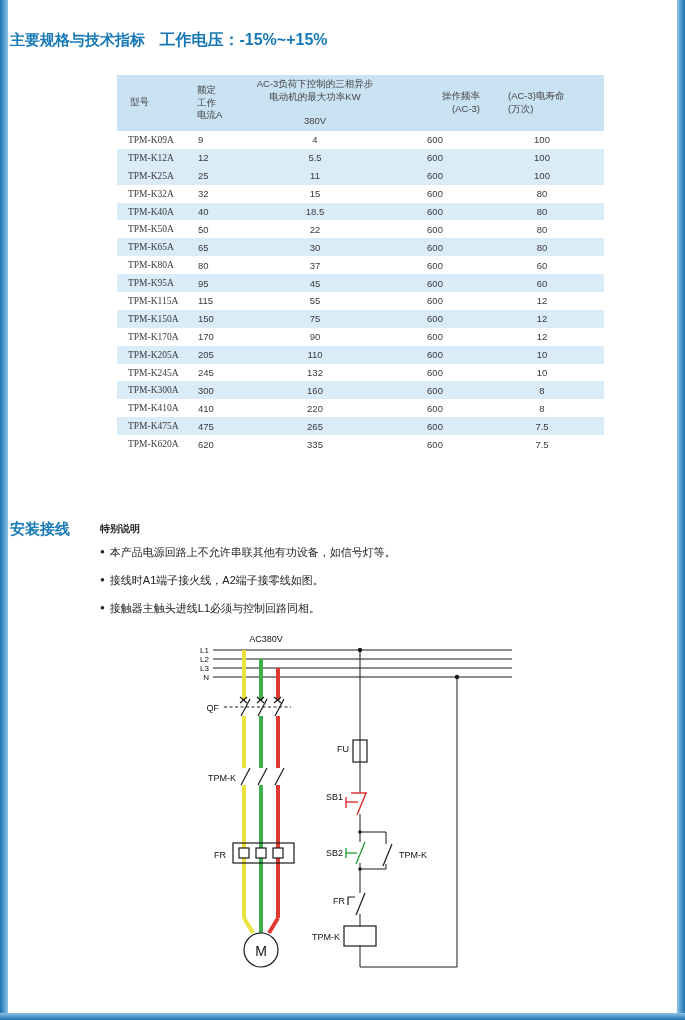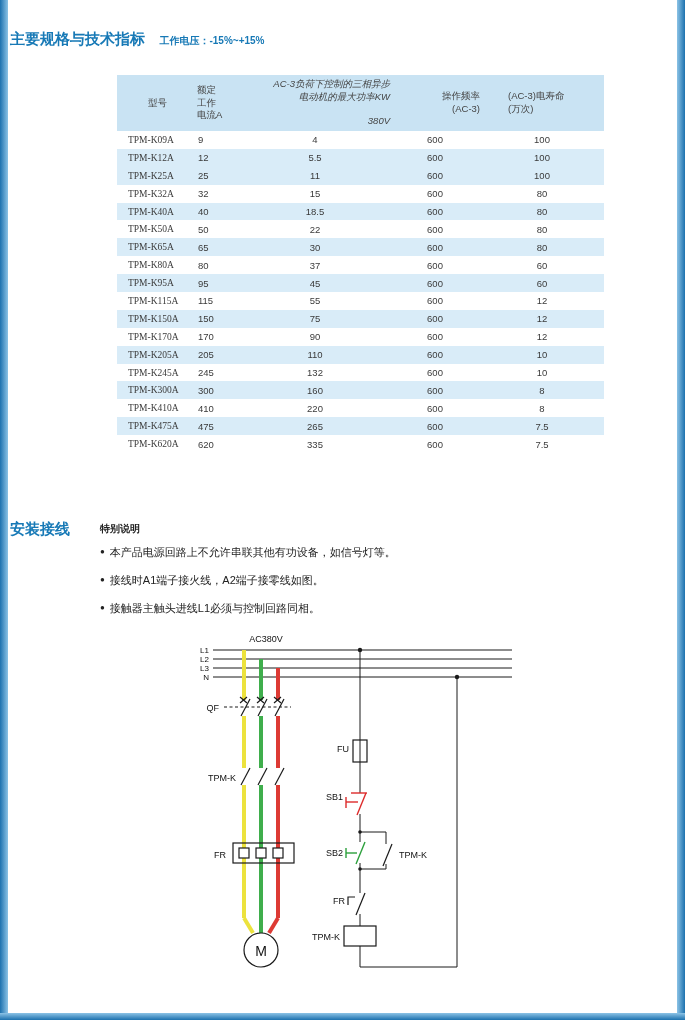--- a/index.html
+++ b/index.html
@@ -14,34 +14,34 @@
   #bar-left  { position:absolute; left:0; top:0; width:8px; height:100%;
                background: linear-gradient(to right, var(--edge-dark,#1d71ae), var(--edge-light,#8cc3e6)); }
   #bar-right { position:absolute; right:0; top:0; width:8px; height:100%;
                background: linear-gradient(to left, var(--edge-dark,#1d71ae), var(--edge-light,#8cc3e6)); }
   #bar-bottom{ position:absolute; left:0; bottom:0; width:100%; height:7px;
                background: linear-gradient(to top, var(--edge-dark,#1d71ae), var(--edge-light,#8cc3e6)); }
 
   .sec-title { color: var(--accent-blue,#1779b6); font-size: 15px; font-weight: bold; margin:0; display:inline-block; }
 
   #sec1-head { position:absolute; left:10px; top:30px; white-space:nowrap; }
-  #sec1-head .subtitle { color: var(--accent-blue,#1779b6); font-size: 10px; font-weight: bold; margin-left: 10px; }
+  #sec1-head .subtitle { color: var(--accent-blue,#1779b6); font-size: 16px; font-weight: bold; margin-left: 10px; }
 
   
   #spec-table { position:absolute; left:117px; top:75px; width:487px;
                 border-collapse:collapse; table-layout:fixed; color:#3a3a3a; }
   #spec-table thead th {
     background: var(--table-header-bg,#c9e3f3);
     font-weight:normal; color:#444; height:56px; vertical-align:middle;
     padding:0; font-size:9.5px; line-height:1.35;
   }
   #spec-table th.pre { white-space: pre-line; }
-  #spec-table th.col-model   { text-align:center; padding-left:13px; }
+  #spec-table th.col-model   { text-align:left; padding-left:13px;font-family:Liberation Mono, monospace; }
   #spec-table th.col-current { text-align:left; padding-left:12px; }
-  #spec-table th.col-power   { text-align:right;font-style:italic; }
+  #spec-table th.col-power   { text-align:center; }
   #spec-table th.col-power .power-sub { margin-top:12px; }
   #spec-table th.col-freq    { text-align:right; padding-left:10px; }
   #spec-table th.col-life    { text-align:left; padding-left:28px; }
   #spec-table tbody td { height:17.9px; padding:0; font-size:9.5px; }
   #spec-table tbody td.c0 { text-align:left; padding-left:11px;font-family:Liberation Serif, serif; }
   #spec-table tbody td.c1 { text-align:left; padding-left:13px; }
   #spec-table tbody td.c2, #spec-table tbody td.c3, #spec-table tbody td.c4 { text-align:center; }
   #spec-table tbody tr.alt { background: var(--table-row-alt-bg,#d9ecf8); }
 
   

